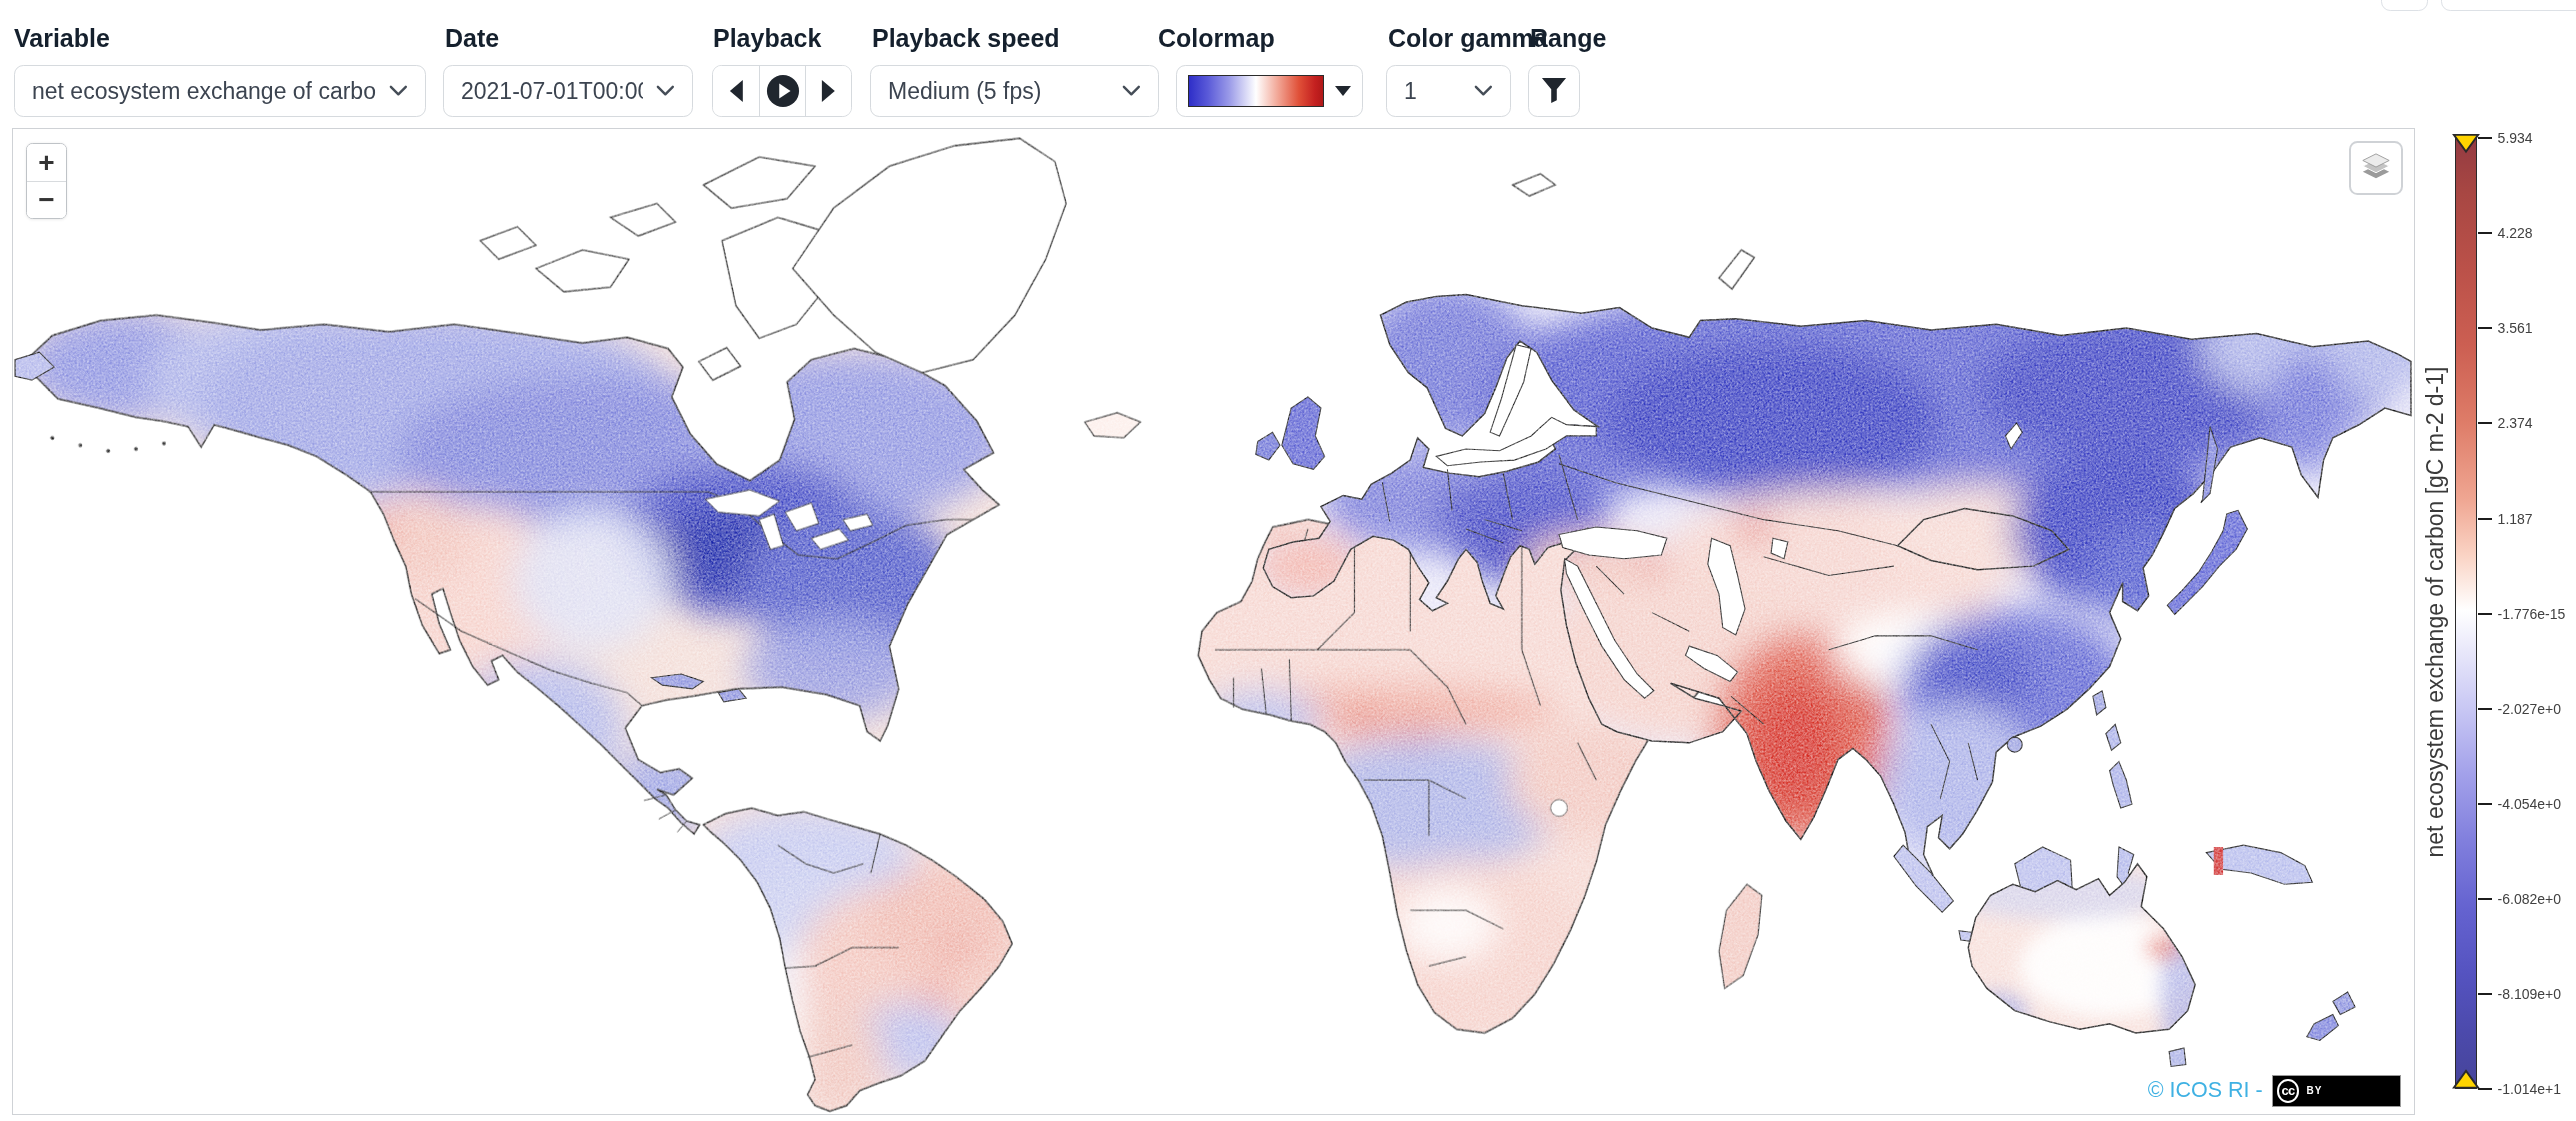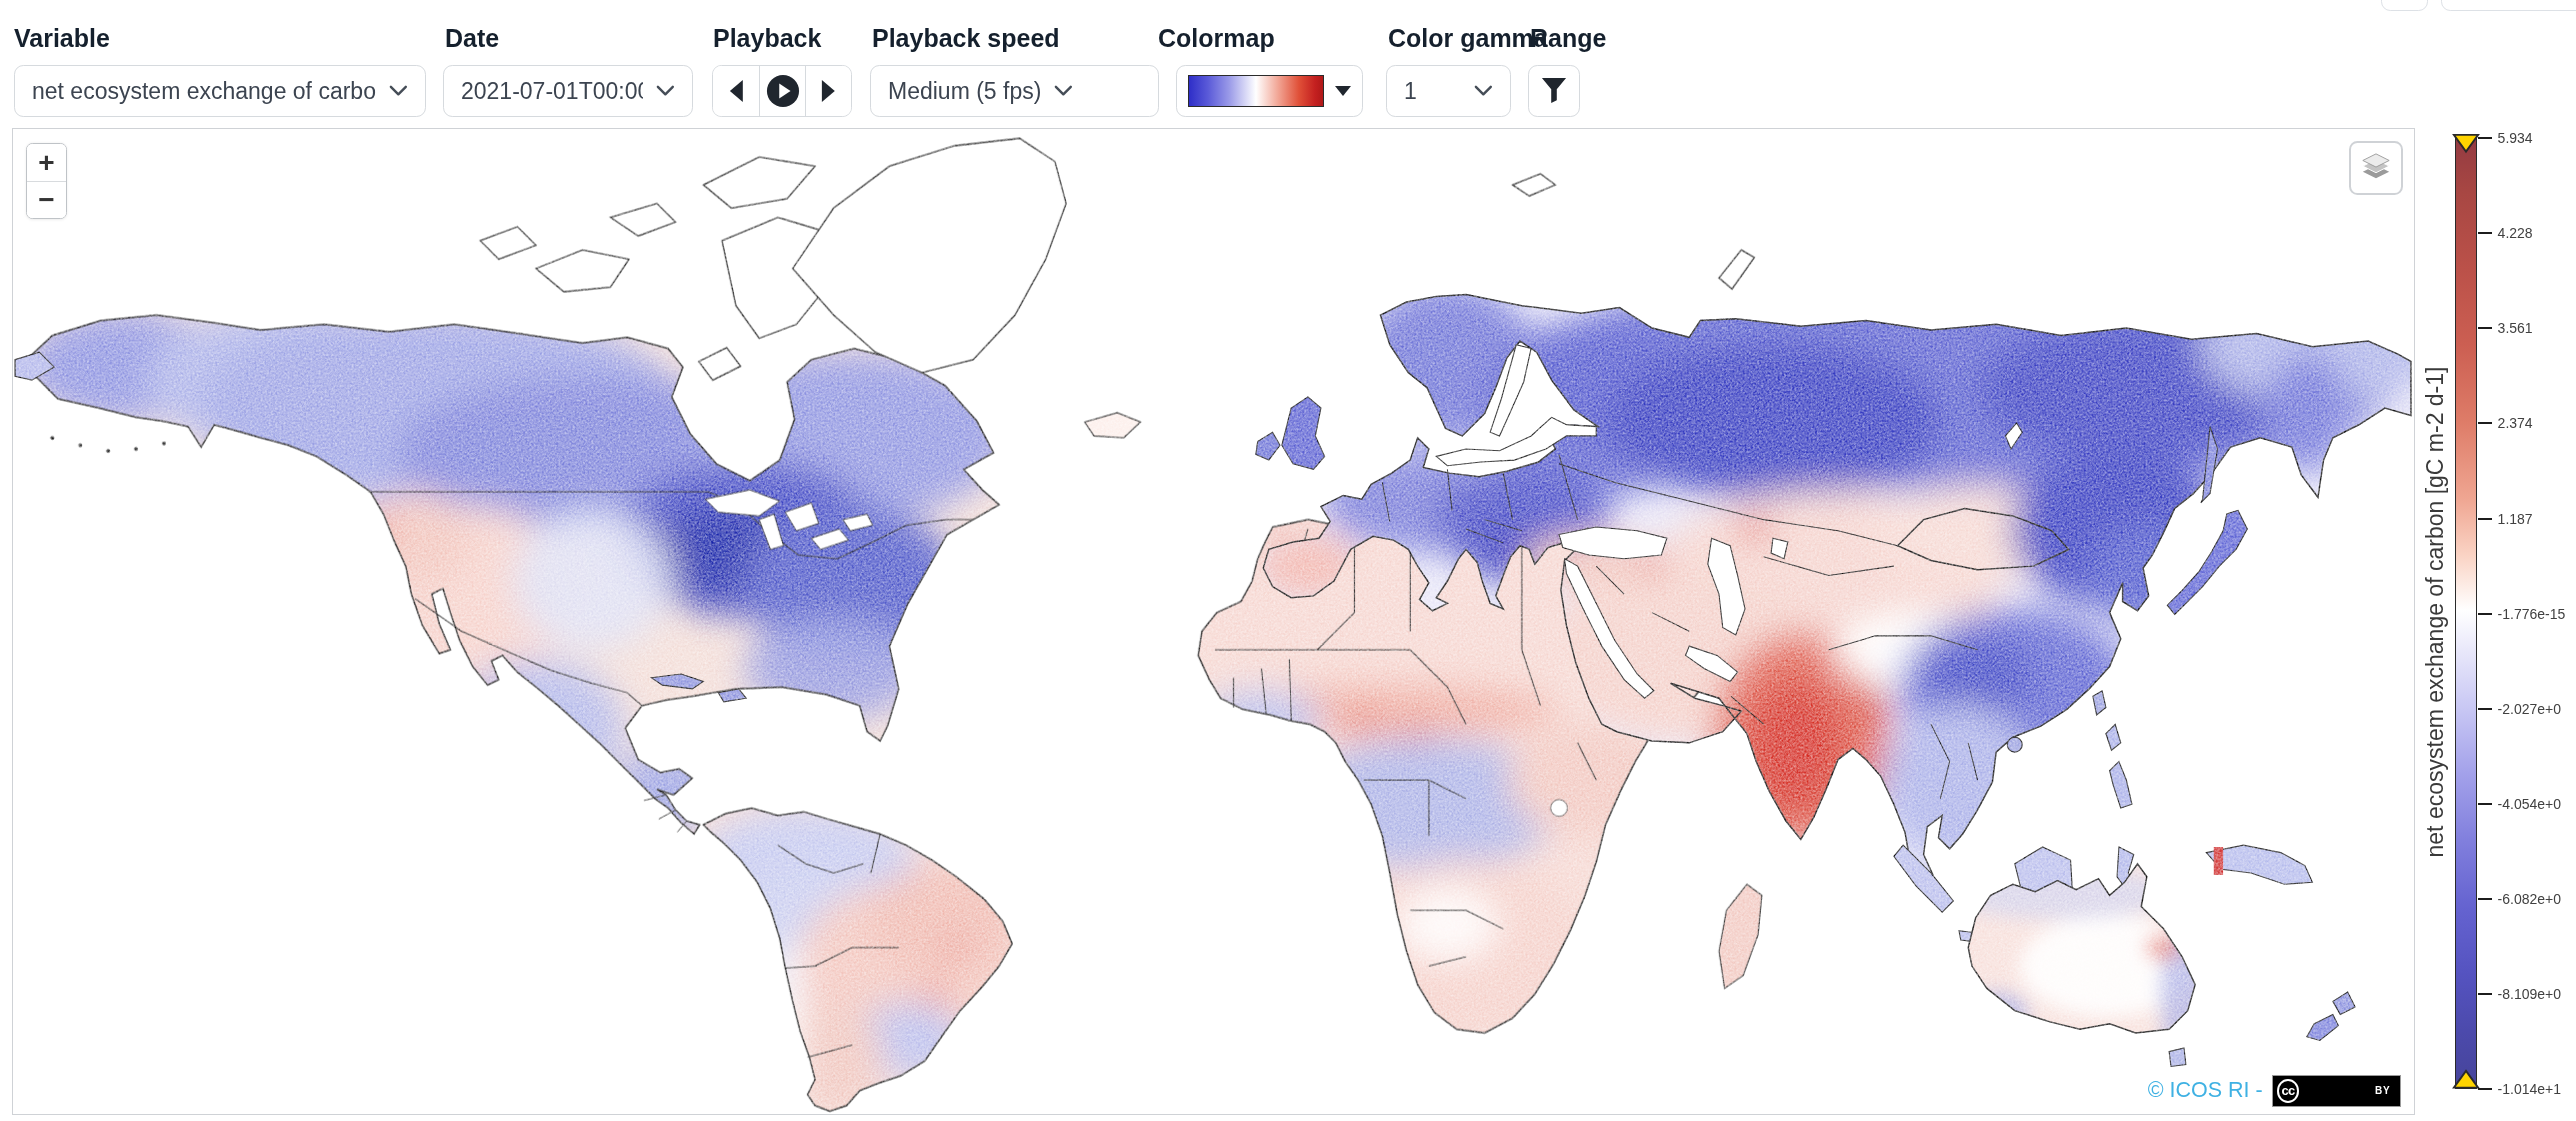--- a/index.html
+++ b/index.html
@@ -15,21 +15,21 @@
   .chev { width:18.7px; height:11.2px; flex:0 0 auto; margin-left:13px; }
   .chev polyline { fill:none; stroke:#454d57; stroke-width:2.6; stroke-linecap:round; stroke-linejoin:round; }
 
   #variable-control { left:14px; width:412px; justify-content:space-between; }
   #date-control { left:443px; width:250px; justify-content:center; }
   #playback-group { position:absolute; left:712px; top:65px; height:52px; display:flex;
                     border:1.9px solid #d6dade; border-radius:9.3px; background:#fff; overflow:hidden; }
   .pb-btn { width:46px; height:100%; display:flex; align-items:center; justify-content:center;
             background:#fff; border:none; cursor:pointer; }
   .pb-btn + .pb-btn { border-left:1.9px solid #d6dade; }
-  #playback-speed-control { left:870px; width:289px; justify-content:flex-start; }
+  #playback-speed-control { left:870px; width:289px; justify-content:space-between; }
   #colormap-control { left:1176px; width:187px; justify-content:space-between; padding:0 11.2px; }
   .cmap-bar { width:136px; height:32px; border:1.4px solid #2b2b2b;
               background:linear-gradient(90deg,#2e2ec8 0%,#5a5ad8 14%,#9a9ae8 30%,#ffffff 50%,#f2a898 66%,#e05038 82%,#c42020 94%,#b01818 100%); }
   .caret-down { width:0; height:0; border-left:8.4px solid transparent; border-right:8.4px solid transparent;
                 border-top:10.3px solid #20262e; }
   #gamma-control { left:1386px; width:125px; justify-content:space-between; }
   #range-button { position:absolute; left:1528px; top:65px; width:52px; height:52px;
                   border:1.9px solid #d6dade; border-radius:9.3px; background:#fff;
                   display:flex; align-items:center; justify-content:center; cursor:pointer; }
 
@@ -47,21 +47,21 @@
               border-radius:6.5px; overflow:hidden; background:#fff; box-shadow:0 0.9px 2.8px rgba(0,0,0,.08); }
   .zoom-btn { width:100%; height:37px; background:#fff; border:none; font-size:28px; font-weight:700;
               color:#333; display:flex; align-items:center; justify-content:center; cursor:pointer; }
   .zoom-btn + .zoom-btn { border-top:1.4px solid #d8dbde; }
 
   #layers-button { position:absolute; right:11.2px; top:12px; width:54px; height:54px;
                    border:2.3px solid #cfd2d6; border-radius:8.4px; background:#fff;
                    display:flex; align-items:center; justify-content:center; cursor:pointer; }
 
   #attribution { position:absolute; right:7.5px; bottom:5.6px; display:flex; align-items:center; gap:9.3px;
-                 background:rgba(255,255,255,.85); padding:1.9px 5.6px;text-align:right; }
+                 background:rgba(255,255,255,.85); padding:1.9px 5.6px; }
   #attr-text { font-size:21.5px; color:#3fb1e3; white-space:nowrap; }
   .cc-badge { display:flex; align-items:center; gap:7.5px; background:#000; border:1.9px solid #9a9a9a;
               padding:1.9px 9.3px 1.9px 3.7px; height:32px; }
   .cc-circle { color:#fff; border:2.3px solid #fff; border-radius:50%; width:22.4px; height:24px;
                font-size:13px; font-weight:700; display:flex; align-items:center; justify-content:center;
                background:#000; letter-spacing:-0.9px; }
   .cc-label { color:#fff; font-size:10px; font-weight:700; letter-spacing:0.9px; min-width:84px; }
 
   
   #colorbar-title { position:absolute; left:2435px; top:612px; transform:translate(-50%,-50%) rotate(-90deg);

